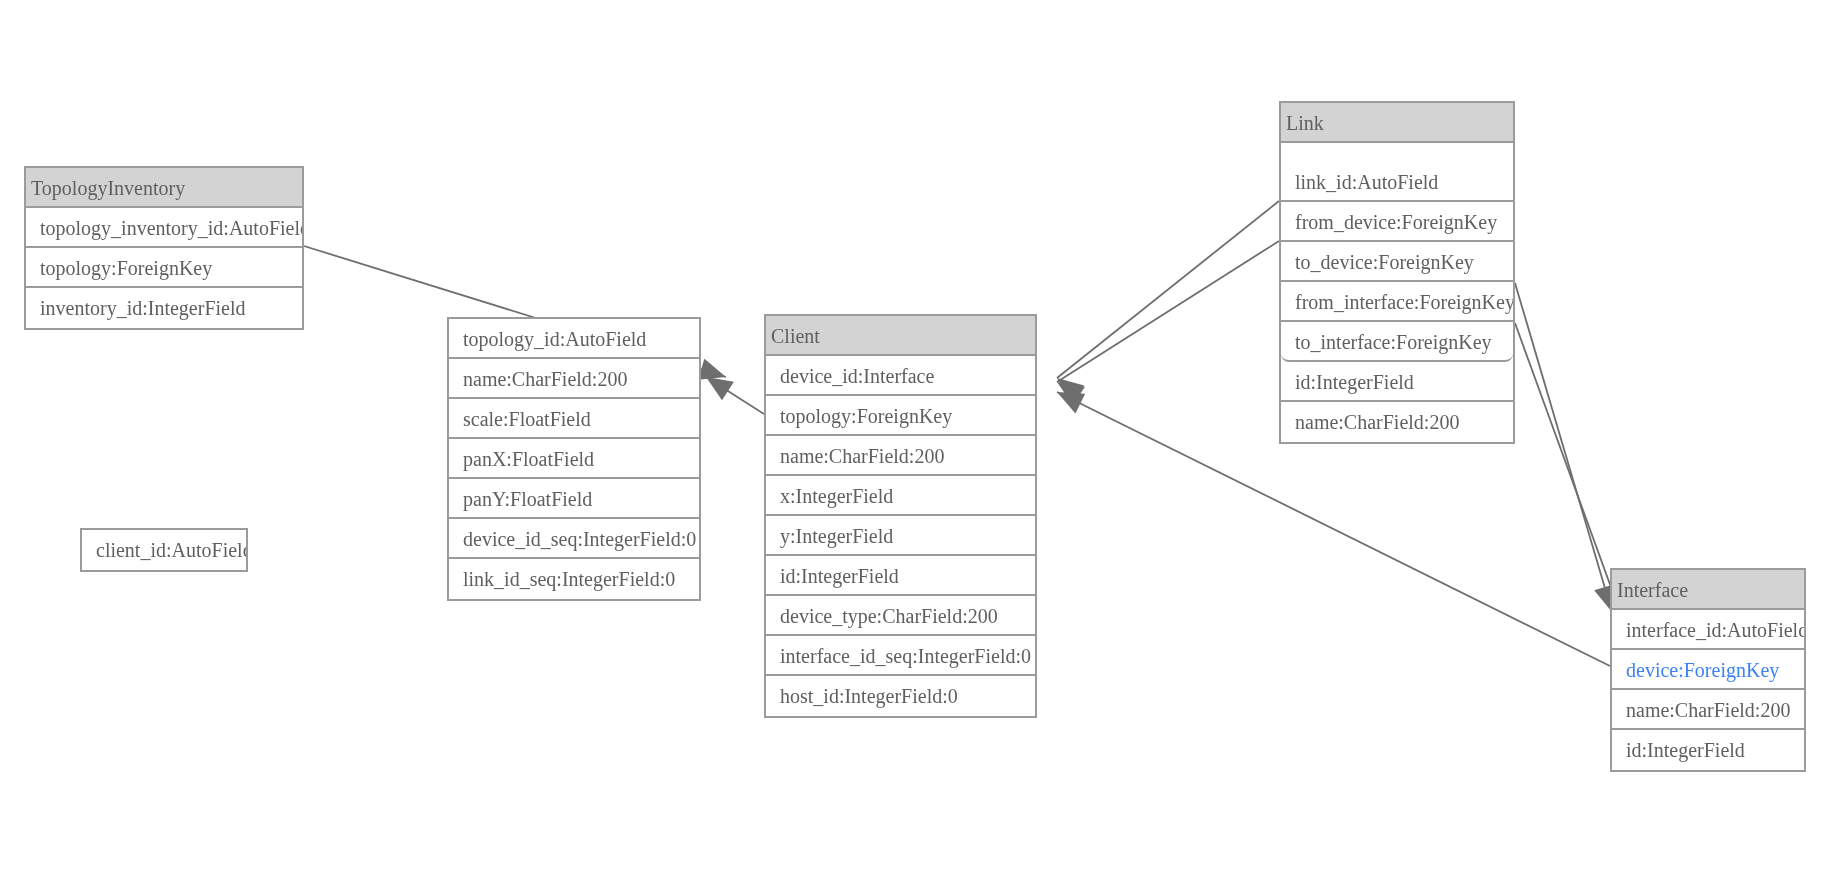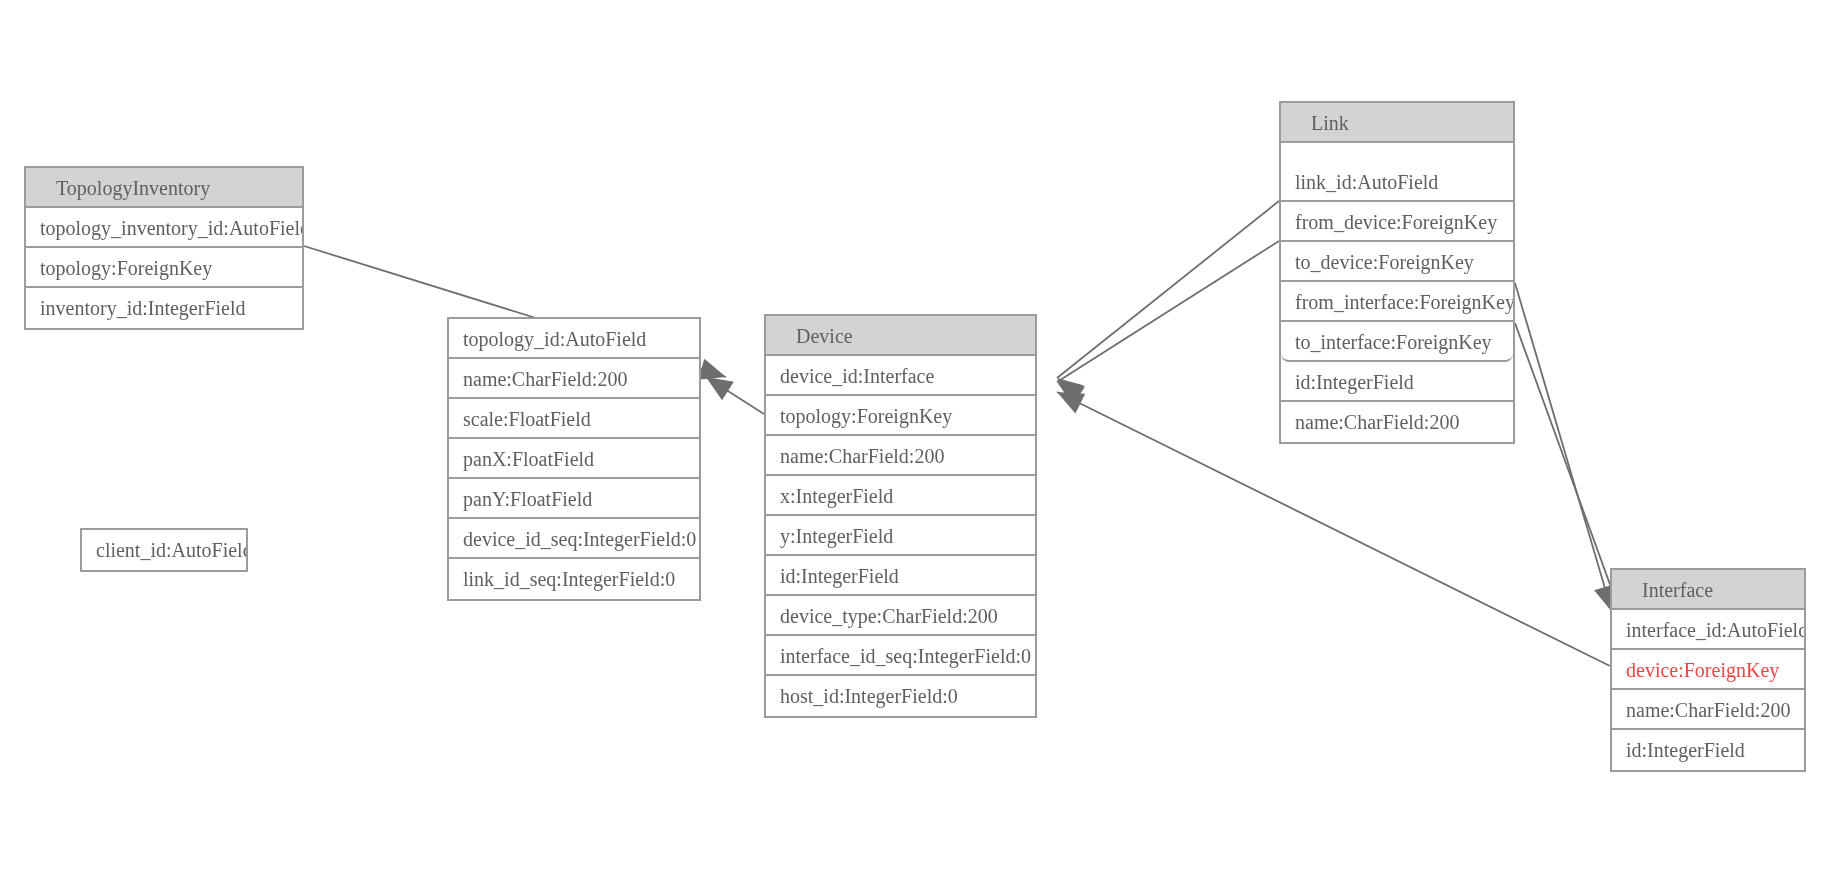--- a/index.html
+++ b/index.html
@@ -34,21 +34,21 @@
     z-index: 5;
   }
   .entity-header {
     box-sizing: border-box;
     background: #d3d3d3;
     border-bottom: 2px solid #0369a1;
     color: #5f5f5f;
     font-size: 20px;
     line-height: 40px;
     height: 40px;
-    padding: 0 0 0 30px;
+    padding: 0 0 0 5px;
     white-space: nowrap;
     overflow: hidden;
   }
   .entity-row {
     box-sizing: border-box;
     height: 40px;
     line-height: 40px;
     border-bottom: 2px solid #9b9b9b;
     color: #5f5f5f;
     font-size: 20px;
@@ -110,21 +110,21 @@
       <div class="entity" style="left: 447px; top: 317px; width: 254px; border-color: rgb(155, 155, 155);">
         <div class="entity-row" style="border-bottom-color: rgb(155, 155, 155); color: rgb(95, 95, 95);">topology_id:AutoField</div>
         <div class="entity-row" style="border-bottom-color: rgb(155, 155, 155); color: rgb(95, 95, 95);">name:CharField:200</div>
         <div class="entity-row" style="border-bottom-color: rgb(155, 155, 155); color: rgb(95, 95, 95);">scale:FloatField</div>
         <div class="entity-row" style="border-bottom-color: rgb(155, 155, 155); color: rgb(95, 95, 95);">panX:FloatField</div>
         <div class="entity-row" style="border-bottom-color: rgb(155, 155, 155); color: rgb(95, 95, 95);">panY:FloatField</div>
         <div class="entity-row" style="border-bottom-color: rgb(155, 155, 155); color: rgb(95, 95, 95);">device_id_seq:IntegerField:0</div>
         <div class="entity-row" style="border-bottom-color: rgb(155, 155, 155); color: rgb(95, 95, 95);">link_id_seq:IntegerField:0</div>
       </div>
       <div class="entity" style="left: 764px; top: 314px; width: 273px; border-color: rgb(155, 155, 155);">
-        <div class="entity-header" style="background: rgb(211, 211, 211); border-bottom-color: rgb(155, 155, 155); color: rgb(95, 95, 95);">Device</div>
+        <div class="entity-header" style="background: rgb(211, 211, 211); border-bottom-color: rgb(155, 155, 155); color: rgb(95, 95, 95);">Client</div>
         <div class="entity-row" style="border-bottom-color: rgb(155, 155, 155); color: rgb(95, 95, 95);">device_id:Interface</div>
         <div class="entity-row" style="border-bottom-color: rgb(155, 155, 155); color: rgb(95, 95, 95);">topology:ForeignKey</div>
         <div class="entity-row" style="border-bottom-color: rgb(155, 155, 155); color: rgb(95, 95, 95);">name:CharField:200</div>
         <div class="entity-row" style="border-bottom-color: rgb(155, 155, 155); color: rgb(95, 95, 95);">x:IntegerField</div>
         <div class="entity-row" style="border-bottom-color: rgb(155, 155, 155); color: rgb(95, 95, 95);">y:IntegerField</div>
         <div class="entity-row" style="border-bottom-color: rgb(155, 155, 155); color: rgb(95, 95, 95);">id:IntegerField</div>
         <div class="entity-row" style="border-bottom-color: rgb(155, 155, 155); color: rgb(95, 95, 95);">device_type:CharField:200</div>
         <div class="entity-row" style="border-bottom-color: rgb(155, 155, 155); color: rgb(95, 95, 95);">interface_id_seq:IntegerField:0</div>
         <div class="entity-row" style="border-bottom-color: rgb(155, 155, 155); color: rgb(95, 95, 95);">host_id:IntegerField:0</div>
       </div>
@@ -134,19 +134,19 @@
         <div class="entity-row" style="border-bottom-color: rgb(155, 155, 155); color: rgb(95, 95, 95);">from_device:ForeignKey</div>
         <div class="entity-row" style="border-bottom-color: rgb(155, 155, 155); color: rgb(95, 95, 95);">to_device:ForeignKey</div>
         <div class="entity-row" style="border-bottom-color: rgb(155, 155, 155); color: rgb(95, 95, 95);">from_interface:ForeignKey</div>
         <div class="entity-row" style="border-bottom-color: rgb(155, 155, 155); color: rgb(95, 95, 95); border-radius: 8px;">to_interface:ForeignKey</div>
         <div class="entity-row" style="border-bottom-color: rgb(155, 155, 155); color: rgb(95, 95, 95);">id:IntegerField</div>
         <div class="entity-row" style="border-bottom-color: rgb(155, 155, 155); color: rgb(95, 95, 95);">name:CharField:200</div>
       </div>
       <div class="entity" style="left: 1610px; top: 568px; width: 196px; border-color: rgb(155, 155, 155);">
         <div class="entity-header" style="background: rgb(211, 211, 211); border-bottom-color: rgb(155, 155, 155); color: rgb(95, 95, 95);">Interface</div>
         <div class="entity-row" style="border-bottom-color: rgb(155, 155, 155); color: rgb(95, 95, 95);">interface_id:AutoField</div>
-        <div class="entity-row" style="border-bottom-color: rgb(155, 155, 155); color: #ef4444;">device:ForeignKey</div>
+        <div class="entity-row" style="border-bottom-color: rgb(155, 155, 155); color: #3b82f6;">device:ForeignKey</div>
         <div class="entity-row" style="border-bottom-color: rgb(155, 155, 155); color: rgb(95, 95, 95);">name:CharField:200</div>
         <div class="entity-row" style="border-bottom-color: rgb(155, 155, 155); color: rgb(95, 95, 95);">id:IntegerField</div>
       </div>
     </div>
 
 </div>
 
 </body></html>

